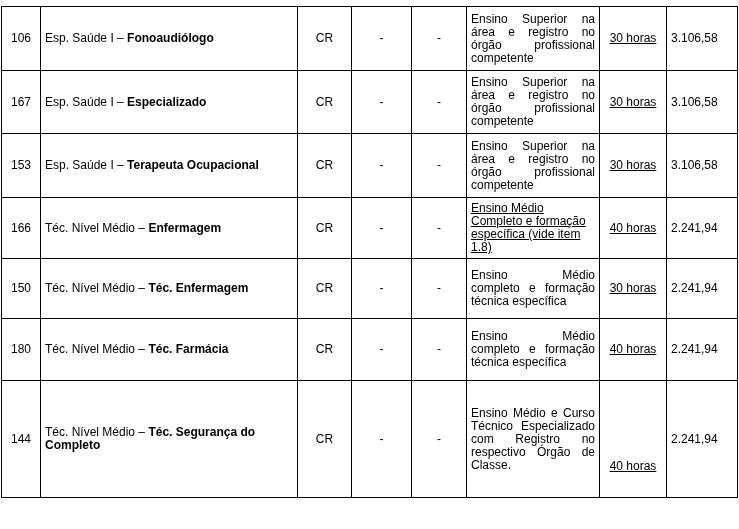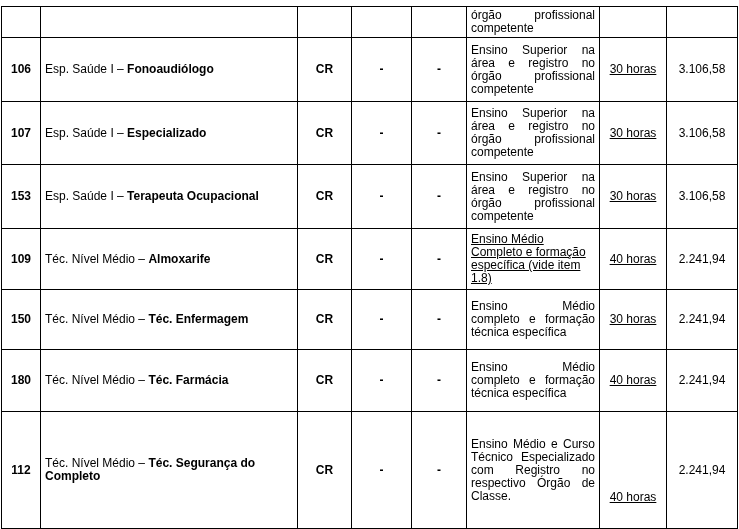--- a/index.html
+++ b/index.html
@@ -24,34 +24,34 @@
   }
   table.doc-table td {
     border: 1px solid #000000;
     vertical-align: middle;
     padding: 2px 4px;
     line-height: 13px;
     overflow: hidden;
     box-sizing: border-box;
     word-spacing: normal;
   }
-  td.c { text-align: center; font-weight: bold; }
+  td.c { text-align: center; }
   td.pos { text-align: left; padding: 2px 6px 2px 7px; }
   td.req {
     text-align: justify;
     text-justify: inter-word;
     padding: 2px 16px 2px 6px;
   }
   td.req.left-align { text-align: left; text-decoration: underline; }
   td.hours { text-align: center; text-decoration: underline; }
   td.hours.push-down {
     vertical-align: bottom;
     padding-bottom: 24px;
   }
-  td.salary { text-align: center; }
+  td.salary { text-align: left; }
   .bold { font-weight: bold; }
   
   tr.r-cont  { height: 29px; }
   tr.r-106   { height: 64px; }
   tr.r-107   { height: 63px; }
   tr.r-108   { height: 64px; }
   tr.r-109   { height: 61px; }
   tr.r-110   { height: 60px; }
   tr.r-111   { height: 62px; }
   tr.r-112   { height: 117px; }
@@ -66,44 +66,34 @@
       <col style="width:257px">
       <col style="width:54px">
       <col style="width:60px">
       <col style="width:55px">
       <col style="width:133px">
       <col style="width:67px">
       <col style="width:71px">
     </colgroup>
 
     <tbody>
-        <tr class="r-cont">
-      <td class="c"></td>
-      <td class="pos"></td>
-      <td class="c"></td>
-      <td class="c"></td>
-      <td class="c"></td>
-      <td class="req">órgão profissional competente</td>
-      <td class="hours"></td>
-      <td class="salary"></td>
-    </tr>
 
     <tr class="r-106">
       <td class="c">106</td>
       <td class="pos"><span>Esp. Saúde I – </span><span class="bold">Fonoaudiólogo</span></td>
       <td class="c">CR</td>
       <td class="c">-</td>
       <td class="c">-</td>
       <td class="req">Ensino Superior na área e registro no órgão profissional competente</td>
       <td class="hours">30 horas</td>
       <td class="salary">3.106,58</td>
     </tr>
 
     <tr class="r-107">
-      <td class="c">107</td>
+      <td class="c">167</td>
       <td class="pos"><span>Esp. Saúde I – </span><span class="bold">Especializado</span></td>
       <td class="c">CR</td>
       <td class="c">-</td>
       <td class="c">-</td>
       <td class="req">Ensino Superior na área e registro no órgão profissional competente</td>
       <td class="hours">30 horas</td>
       <td class="salary">3.106,58</td>
     </tr>
 
     <tr class="r-108">
@@ -111,22 +101,22 @@
       <td class="pos"><span>Esp. Saúde I – </span><span class="bold">Terapeuta Ocupacional</span></td>
       <td class="c">CR</td>
       <td class="c">-</td>
       <td class="c">-</td>
       <td class="req">Ensino Superior na área e registro no órgão profissional competente</td>
       <td class="hours">30 horas</td>
       <td class="salary">3.106,58</td>
     </tr>
 
     <tr class="r-109">
-      <td class="c">109</td>
-      <td class="pos"><span>Téc. Nível Médio – </span><span class="bold">Almoxarife</span></td>
+      <td class="c">166</td>
+      <td class="pos"><span>Téc. Nível Médio – </span><span class="bold">Enfermagem</span></td>
       <td class="c">CR</td>
       <td class="c">-</td>
       <td class="c">-</td>
       <td class="req left-align">Ensino Médio Completo e formação específica (vide item 1.8)</td>
       <td class="hours">40 horas</td>
       <td class="salary">2.241,94</td>
     </tr>
 
     <tr class="r-110">
       <td class="c">150</td>
@@ -144,21 +134,21 @@
       <td class="pos"><span>Téc. Nível Médio – </span><span class="bold">Téc. Farmácia</span></td>
       <td class="c">CR</td>
       <td class="c">-</td>
       <td class="c">-</td>
       <td class="req">Ensino Médio completo e formação técnica específica</td>
       <td class="hours">40 horas</td>
       <td class="salary">2.241,94</td>
     </tr>
 
     <tr class="r-112">
-      <td class="c">112</td>
+      <td class="c">144</td>
       <td class="pos"><span>Téc. Nível Médio – </span><span class="bold">Téc. Segurança do Completo</span></td>
       <td class="c">CR</td>
       <td class="c">-</td>
       <td class="c">-</td>
       <td class="req">Ensino Médio e Curso Técnico Especializado com Registro no respectivo Órgão de Classe.</td>
       <td class="hours push-down">40 horas</td>
       <td class="salary">2.241,94</td>
     </tr>
   </tbody>
     </table>

